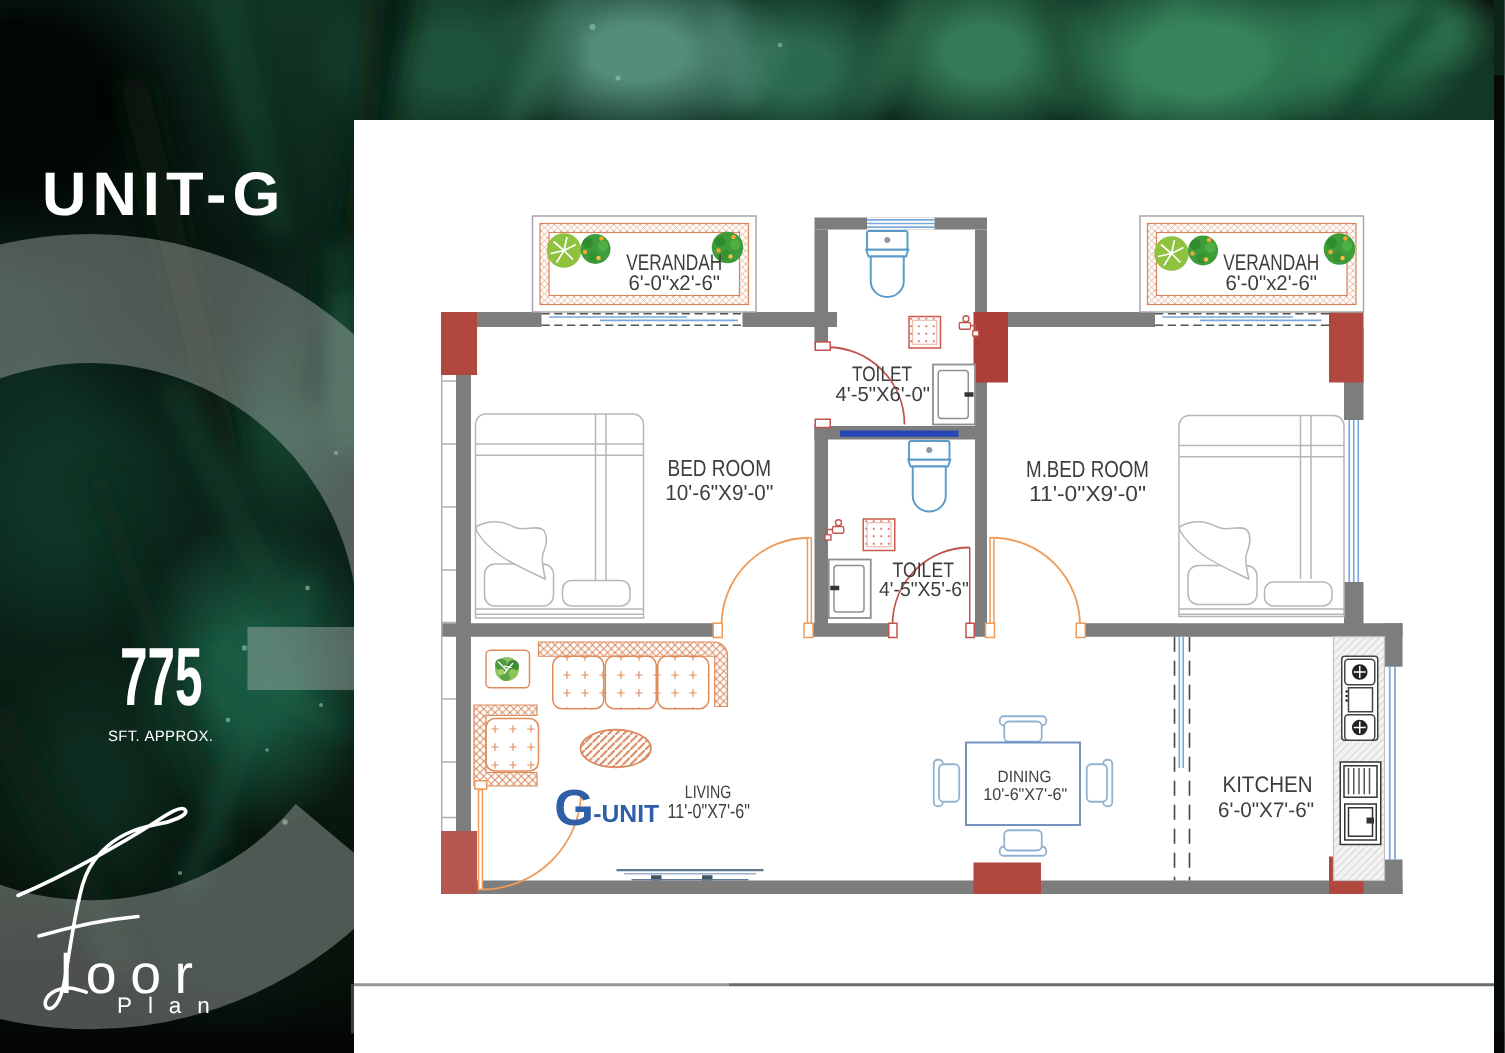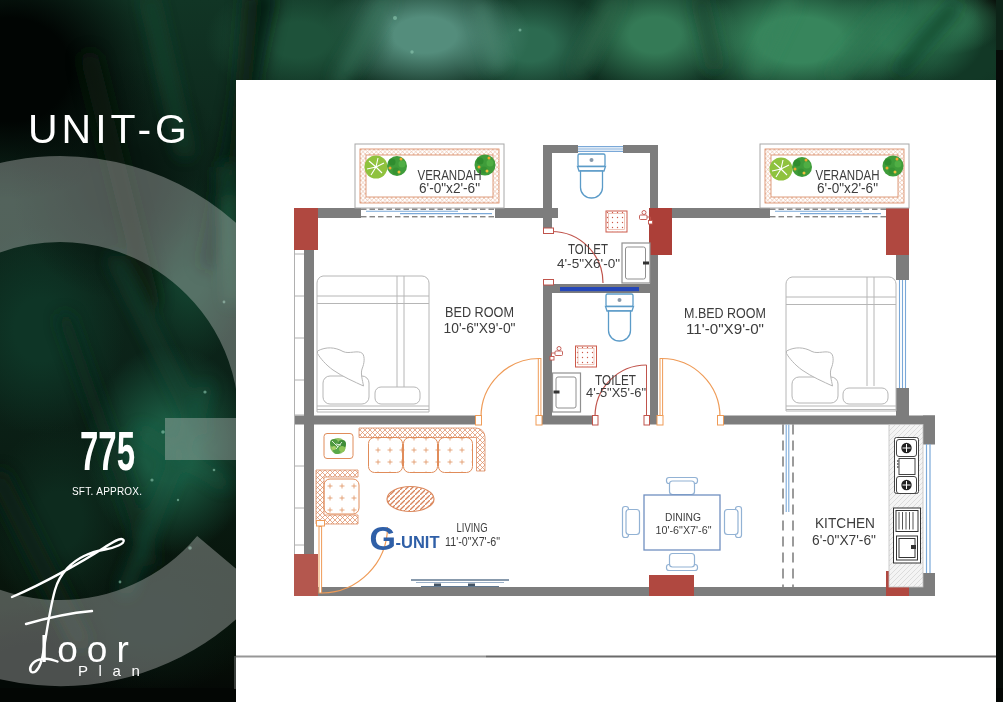--- a/index.html
+++ b/index.html
@@ -1,16 +1,16 @@
 <!DOCTYPE html>
 <html><head><meta charset="utf-8"><style>
 html,body{margin:0;padding:0}
 body{width:1003px;height:702px;position:relative;overflow:hidden;background:#081811;font-family:"Liberation Sans",sans-serif}
 .abs{position:absolute}
-#unitg{left:28px;top:106px;color:#fff;font-size:41px;letter-spacing:4px;font-weight:400}
+#unitg{left:28px;top:106px;color:#fff;font-size:41px;letter-spacing:4px;font-weight:700}
 #n775{left:80px;top:419px;color:#fff;font-size:55px;font-weight:bold;transform:scaleX(0.60);transform-origin:left top;letter-spacing:0px}
 #sft{left:72px;top:486px;color:#fff;font-size:10px;font-weight:normal;letter-spacing:0.2px}
 #loor{left:40px;top:629px;color:#fff;font-size:37px;font-weight:400;letter-spacing:9px}
 #plan{left:78px;top:662px;color:#fff;font-size:15px;letter-spacing:3.8px}
 #card{left:236px;top:80px;width:760px;height:623px;background:#fff}
 </style></head>
 <body>
 <div class="abs" id="bgdiv" style="left:0;top:0;width:1003px;height:702px;background:
 radial-gradient(ellipse 150px 130px at 10px 70px, #010503 40%, rgba(1,5,3,0)),
 radial-gradient(ellipse 110px 120px at 120px 180px, #071710 30%, rgba(7,23,16,0)),

